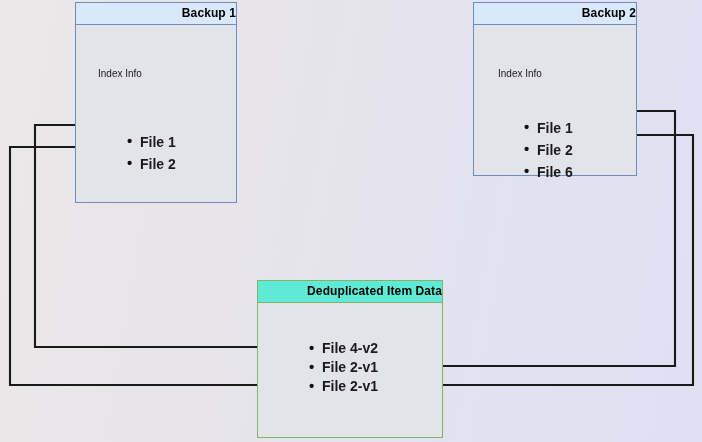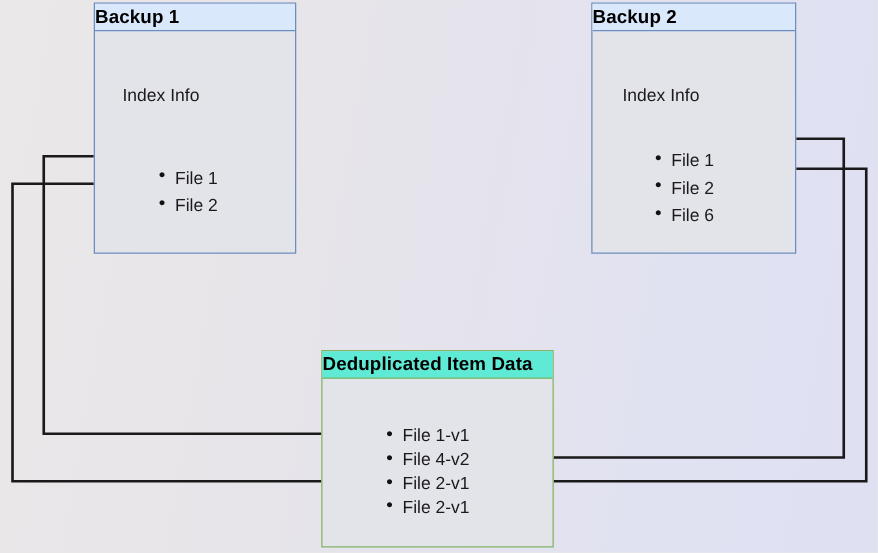--- a/index.html
+++ b/index.html
@@ -36,47 +36,48 @@
     background: #e3e3ea;
   }
   .node.green {
     border-color: #82b366;
     background: #e3e3ea;
   }
   .node-header {
     box-sizing: border-box;
     height: 22px;
     line-height: 21px;
-    text-align: left;
-    font-size: 15px;
+    text-align: right;
+    font-size: 12px;
     font-weight: bold;
     color: #000000;
     background: #dae8fc;
     border-bottom: 1px solid #6c8ebf;
     letter-spacing: 0.1px;
   }
   .node.green > .node-header {
     background: #5eead4;
     border-bottom-color: #82b366;
   }
   .node-body {
     position: relative;
     height: calc(100% - 22px);
   }
   .index-label {
     position: absolute;
-    font-size: 14px;
+    font-size: 10px;
     color: #1a1a1a;
     white-space: nowrap;
   }
   .file-list {
     position: absolute;
     margin: 0;
     padding: 0;
     list-style: none;
+    font-weight: bold;
   }
   .file-list li {
     position: relative;
     font-size: 14px;
     color: #1a1a1a;
     white-space: nowrap;
     padding-left: 13px;
   }
   .file-list li::before {
     content: "\2022";
@@ -125,37 +126,36 @@
     <div class="node-header">Backup 1</div>
     <div class="node-body">
       <div class="index-label" style="left:22px; top:43px;">Index Info</div>
       <ul class="file-list backup-list" style="left:51px; top:106px;">
         <li>File 1</li>
         <li>File 2</li>
       </ul>
     </div>
   </div>
 
-  <div class="node" style="left:473px; top:2px; width:164px; height:201px;">
+  <div class="node" style="left:473px; top:2px; width:164px; height:174px;">
     <div class="node-header">Backup 2</div>
     <div class="node-body">
       <div class="index-label" style="left:24px; top:43px;">Index Info</div>
       <ul class="file-list backup-list" style="left:50px; top:92px;">
         <li>File 1</li>
         <li>File 2</li>
         <li>File 6</li>
       </ul>
     </div>
   </div>
 
   <div class="node green" style="left:257px; top:280px; width:186px; height:158px;">
     <div class="node-header">Deduplicated Item Data</div>
     <div class="node-body">
       <ul class="file-list dedup-list" style="left:51px; top:36px;">
-        <li>File 1-v1</li>
         <li>File 4-v2</li>
         <li>File 2-v1</li>
         <li>File 2-v1</li>
       </ul>
     </div>
   </div>
 
 </div>
 
 </body></html>

